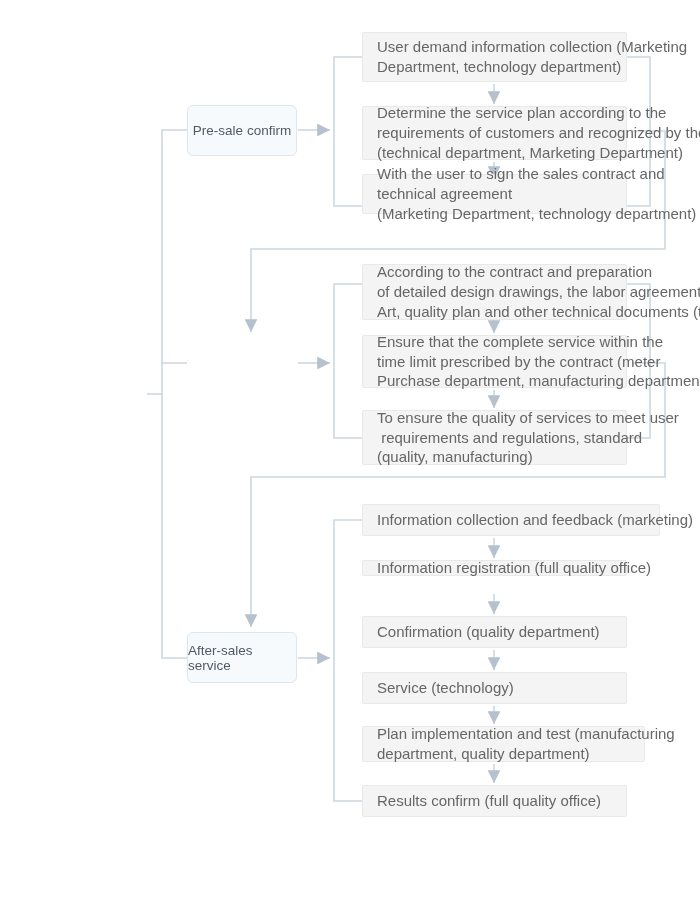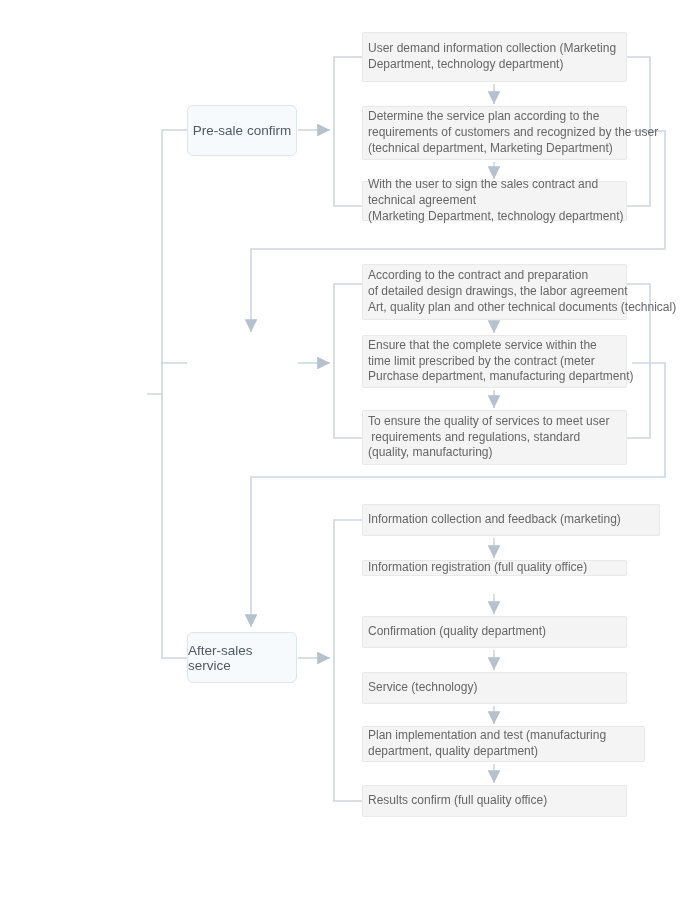--- a/index.html
+++ b/index.html
@@ -16,21 +16,21 @@
   .ln{fill:none;stroke:var(--line);stroke-width:1.6;}
   #arr path{fill:var(--arrowhead);}
   .node{position:absolute;z-index:2;display:flex;align-items:center;}
   .root-box{left:35px;top:370px;width:112px;height:48px;background:var(--root-bg);
     color:var(--root-text);border-radius:5px;justify-content:center;font-size:15px;
     box-shadow:0 1px 3px rgba(45,140,240,.35);}
   .branch-box{left:187px;width:110px;height:51px;background:var(--branch-bg);
     border:1px solid var(--branch-border);border-radius:6px;justify-content:center;
     font-size:13.5px;color:#4f5a64;}
   .step-box{left:362px;width:265px;background:var(--step-bg);border:1px solid var(--step-border);
-    border-radius:2px;padding-left:5px;font-size:12px;line-height:1.33;color:var(--text);
+    border-radius:2px;padding-left:14px;font-size:15px;line-height:1.33;color:var(--text);
     white-space:pre;}
 </style>
 </head>
 <body>
 
 <div class="canvas">
 
   <svg class="lines" width="700" height="900" viewBox="0 0 700 900" aria-hidden="true">
     <defs>
       <marker id="arr" viewBox="0 0 10 10" refX="10" refY="5" markerWidth="8" markerHeight="8" orient="auto">
@@ -68,21 +68,21 @@
 
 
   <div class="node branch-box" style="top:105px">Pre-sale confirm</div>
   <div class="node branch-box" style="top:632px">After-sales service</div>
 
   <div class="node step-box" style="top:32px;height:50px">User demand information collection (Marketing
 Department, technology department)</div>
   <div class="node step-box" style="top:106px;height:54px">Determine the service plan according to the
 requirements of customers and recognized by the user
 (technical department, Marketing Department)</div>
-  <div class="node step-box" style="top:181px;height:40px">With the user to sign the sales contract and
+  <div class="node step-box" style="top:174px;height:40px">With the user to sign the sales contract and
 technical agreement
 (Marketing Department, technology department)</div>
 
   <div class="node step-box" style="top:264px;height:56px">According to the contract and preparation
 of detailed design drawings, the labor agreement
 Art, quality plan and other technical documents (technical)</div>
   <div class="node step-box" style="top:335px;height:53px">Ensure that the complete service within the
 time limit prescribed by the contract (meter
 Purchase department, manufacturing department)</div>
   <div class="node step-box" style="top:410px;height:55px">To ensure the quality of services to meet user

